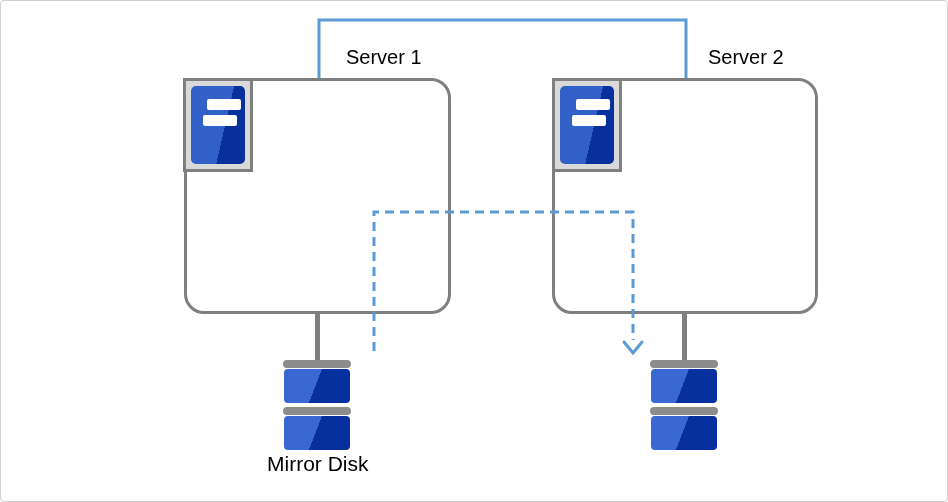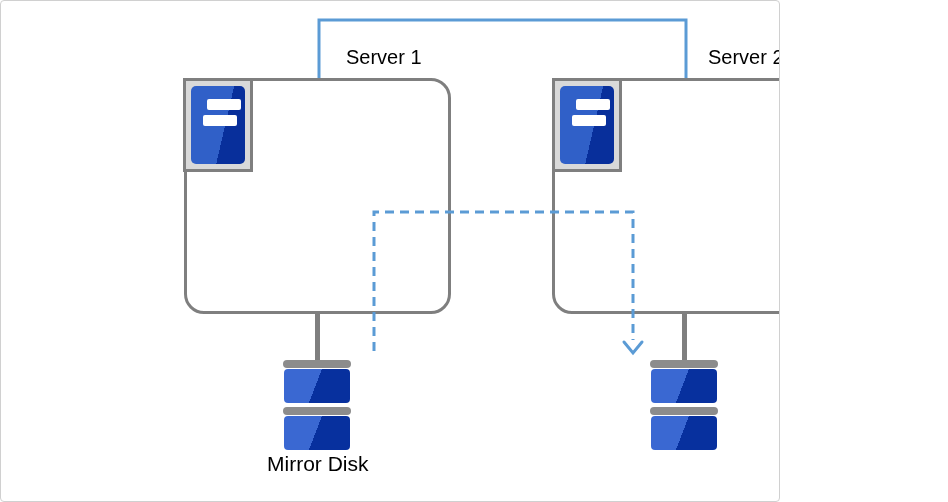--- a/index.html
+++ b/index.html
@@ -12,21 +12,21 @@
     --disk-dark-blue:#07309e;
     --disk-bar-gray:#8c8c8c;
     --canvas-border:#d0d0d0;
     --text-color:#000000;
   }
   *{margin:0;padding:0;box-sizing:border-box;}
   html,body{background:#ffffff;}
   body{font-family:"Liberation Sans", sans-serif;color:var(--text-color);}
   .canvas{
     position:relative;
-    width:780px;height:502px;
+    width:948px;height:502px;
     background:#ffffff;
     border:1px solid var(--canvas-border);
     border-radius:4px;
     overflow:hidden;
   }
   .server-box{
     position:absolute;
     top:77px;height:236px;
     background:#ffffff;
     border:3px solid var(--outline-gray);

